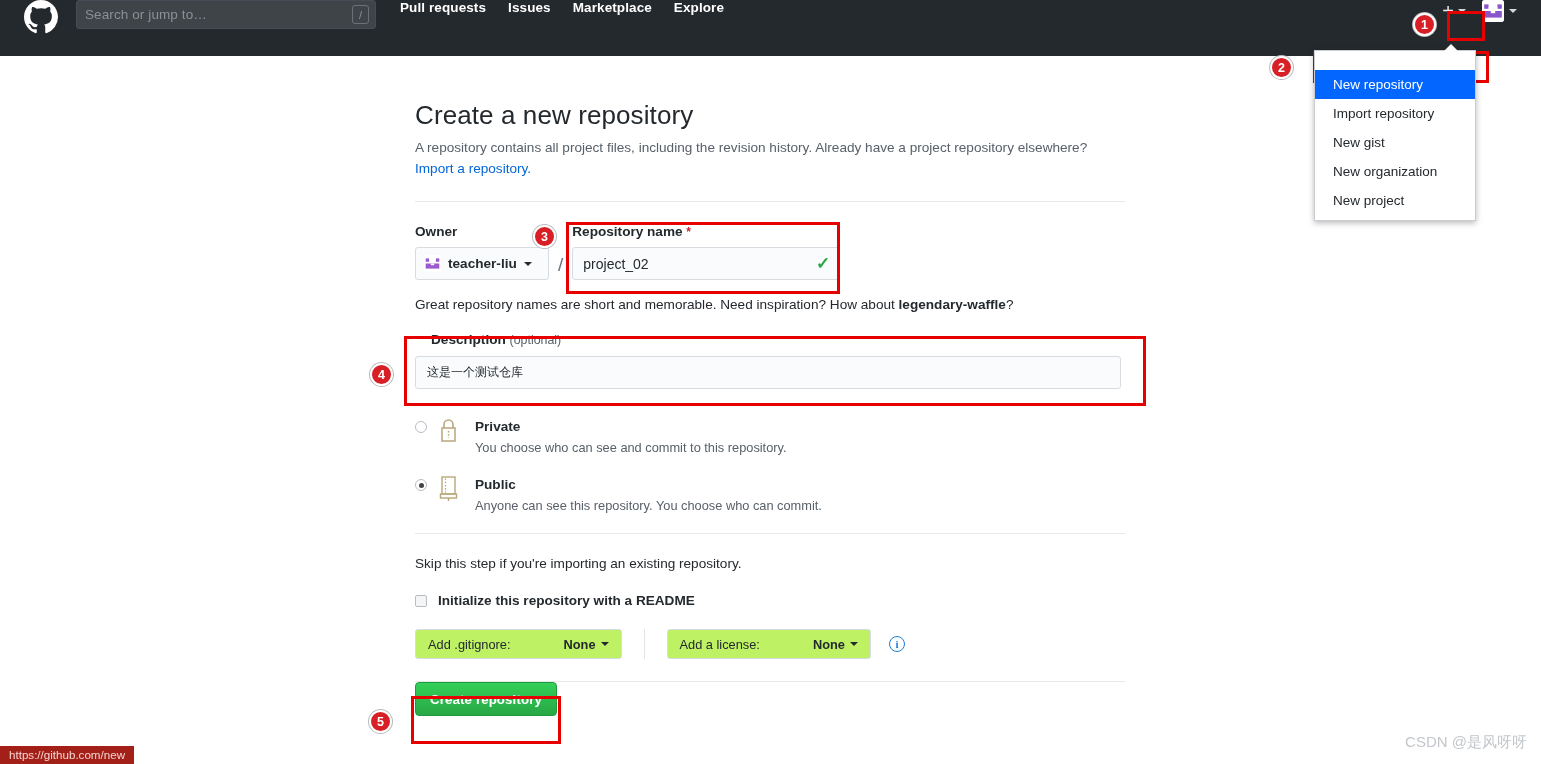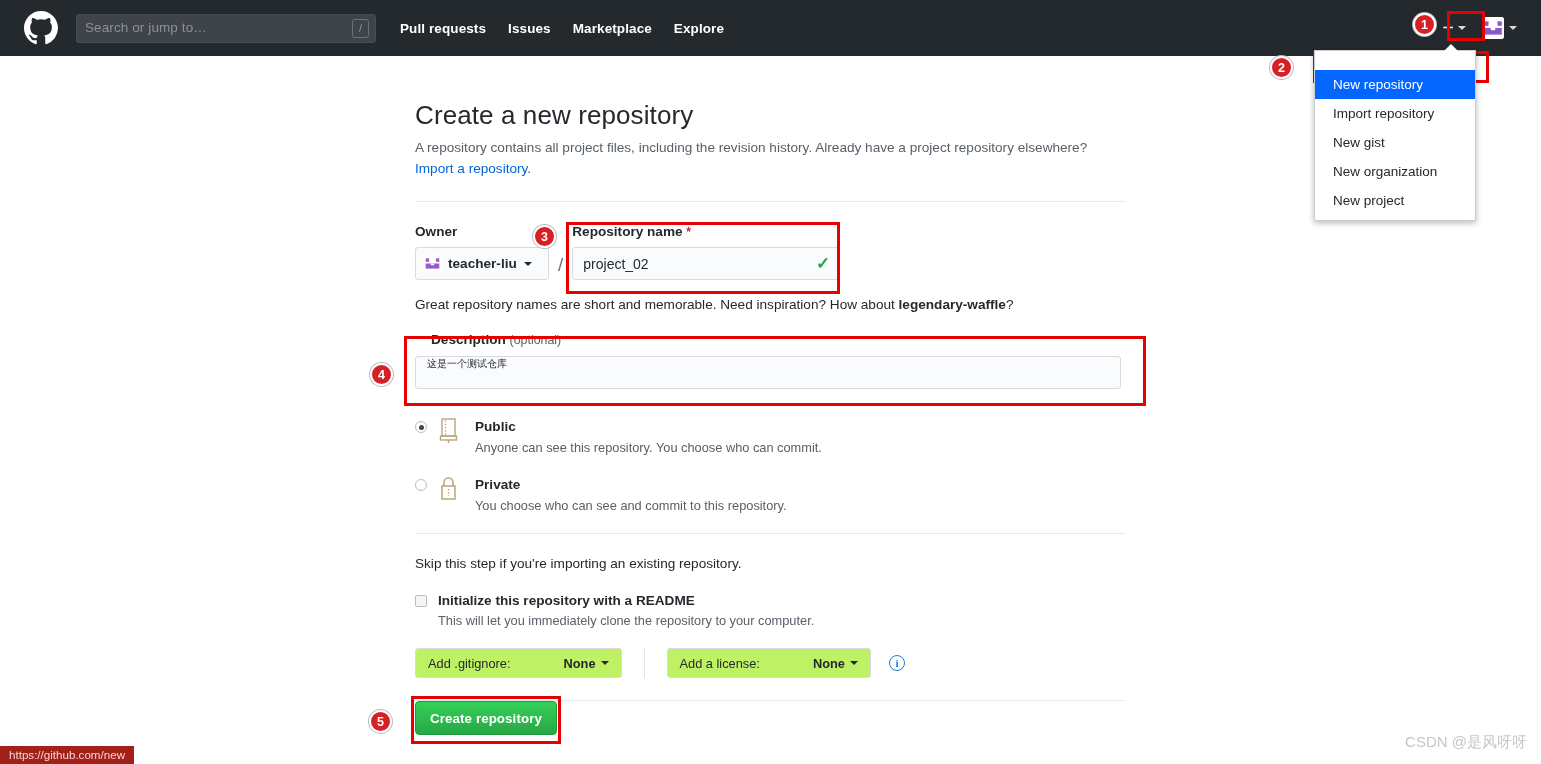--- a/index.html
+++ b/index.html
@@ -10,21 +10,21 @@
     background: #ffffff;
     font-family: "Liberation Sans", sans-serif;
     -webkit-font-smoothing: antialiased;
   }
   .page { position: relative; width: 1541px; height: 764px; background:#fff; }
 
   
   .header {
     position: absolute; left:0; top:0; width:1541px; height:56px;
     background:#24292e;
-    display:flex; align-items:center;
+    display:flex; align-items:flex-start;
     padding: 0 14px;
     z-index: 5;
   }
   .gh-logo { width:34px; height:34px; margin-left:10px; margin-right:18px; flex:none; }
   .gh-logo svg { display:block; }
 
   .search-box {
     width: 300px; height: 29px;
     background:#3f4448;
     border:1px solid #444d56;
@@ -125,22 +125,22 @@
 
   .hint { font-size:13.6px; color:#24292e; margin-top:17px; }
   .hint b { font-weight:700; }
 
   .desc-block { margin-top:20px; }
   .desc-label { font-size:13.6px; font-weight:600; color:#24292e;margin-left:16px; }
   .desc-label .opt { font-weight:400; color:#586069; font-size:12.4px; }
   .desc-input {
     margin-top:9px; height:33px; width:706px;
     background:#fafbfc; border:1px solid #d8dce0; border-radius:3px;
-    display:flex; align-items:flex-start; padding:0 11px;
-    font-size:10px; color:#24292e;
+    display:flex; align-items:center; padding:0 11px;
+    font-size:12px; color:#24292e;
   }
 
   .vis-block { margin-top:28px; }
   .vis-row { display:flex; align-items:flex-start; margin-bottom:20px; }
   .radio {
     width:12px; height:12px; border-radius:50%;
     border:1px solid #b9bdc2; background:#fff; margin-top:4px; margin-right:12px; flex:none;
     position:relative;
   }
   .radio.on::after {
@@ -340,60 +340,59 @@
           <span>Description</span>
           <span class="opt">(optional)</span>
         </div>
         <div class="desc-input">
           <span>这是一个测试仓库</span>
         </div>
       </div>
 
       <div class="vis-block">
         <div class="vis-row">
+          <span class="radio"></span>
+          <span class="vis-icon">
+            <svg width="22" height="26" viewBox="0 0 22 26">
+              <path d="M5 10 V6.5 a4.5 4.5 0 0 1 9 0 V10" fill="none" stroke="#b9a77a" stroke-width="1.6"></path>
+              <rect x="3" y="10" width="13" height="13" fill="none" stroke="#b9a77a" stroke-width="1.5"></rect>
+              <line x1="9.5" y1="13" x2="9.5" y2="20" stroke="#b9a77a" stroke-width="1.4" stroke-dasharray="1.6,1.6"></line>
+            </svg>
+          </span>
+          <span>
+            <span class="vis-title">Private</span>
+            <div class="vis-sub">You choose who can see and commit to this repository.</div>
+          </span>
+        </div>
+
+        <div class="vis-row">
           <span class="radio on"></span>
           <span class="vis-icon">
             <svg width="22" height="26" viewBox="0 0 22 26">
               <rect x="3" y="1" width="13" height="17" fill="none" stroke="#b9a77a" stroke-width="1.4"></rect>
               <line x1="6.5" y1="2.5" x2="6.5" y2="16.5" stroke="#b9a77a" stroke-width="1.2" stroke-dasharray="1.6,1.6"></line>
               <rect x="1.5" y="18" width="16" height="4" fill="none" stroke="#b9a77a" stroke-width="1.4"></rect>
               <line x1="9.5" y1="22" x2="9.5" y2="25" stroke="#b9a77a" stroke-width="1.4"></line>
             </svg>
           </span>
           <span>
             <span class="vis-title">Public</span>
             <div class="vis-sub">Anyone can see this repository. You choose who can commit.</div>
           </span>
         </div>
-
-        <div class="vis-row">
-          <span class="radio"></span>
-          <span class="vis-icon">
-            <svg width="22" height="26" viewBox="0 0 22 26">
-              <path d="M5 10 V6.5 a4.5 4.5 0 0 1 9 0 V10" fill="none" stroke="#b9a77a" stroke-width="1.6"></path>
-              <rect x="3" y="10" width="13" height="13" fill="none" stroke="#b9a77a" stroke-width="1.5"></rect>
-              <line x1="9.5" y1="13" x2="9.5" y2="20" stroke="#b9a77a" stroke-width="1.4" stroke-dasharray="1.6,1.6"></line>
-            </svg>
-          </span>
-          <span>
-            <span class="vis-title">Private</span>
-            <div class="vis-sub">You choose who can see and commit to this repository.</div>
-          </span>
-        </div>
       </div>
 
       <div class="hr2"></div>
 
       <div class="skip">Skip this step if you're importing an existing repository.</div>
 
       <div class="readme-row">
         <span class="cbox"></span>
         <span>
           <span class="readme-title">Initialize this repository with a README</span>
-          <div class="readme-sub">This will let you immediately clone the repository to your computer.</div>
         </span>
       </div>
 
       <div class="selects">
         <div class="sel-btn">
           <span>Add .gitignore:</span>
           <b>None</b>
           <span class="caret" style="border-top-color:#24292e;"></span>
         </div>
         <div class="sel-sep"></div>

